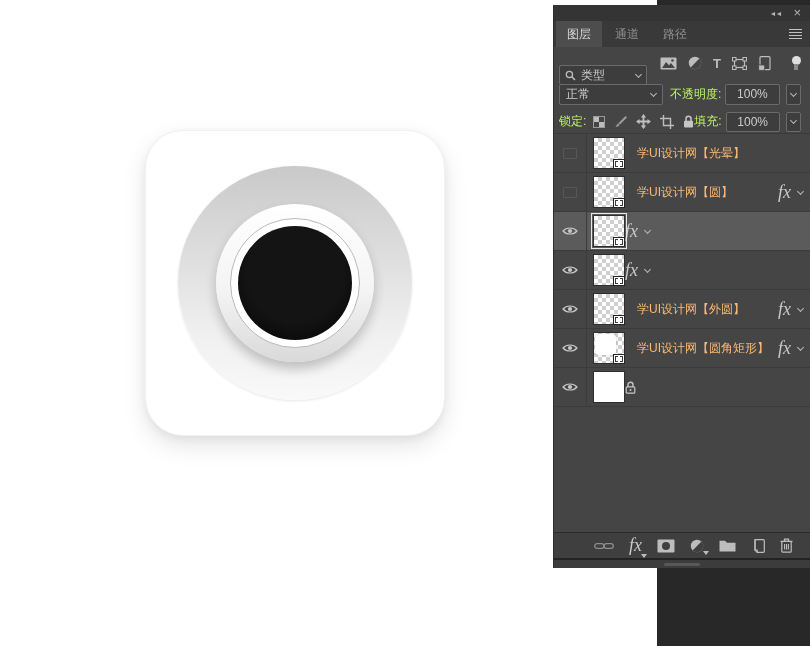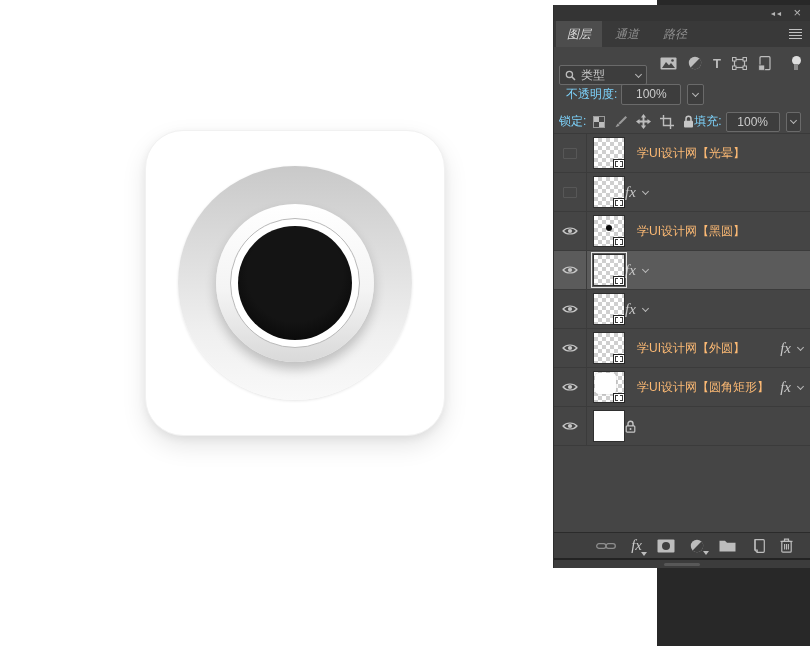--- a/index.html
+++ b/index.html
@@ -29,21 +29,21 @@
   
   .panel { position:absolute; left:553px; top:5px; width:257px; height:563px;
     background:#454545; border-left:1px solid #2d2d2d; color:#cccccc; font-size:12px; }
 
   .panel-top { height:16px; background:#343434; display:flex; align-items:center;
     justify-content:flex-end; gap:12px; padding:0 9px; }
   .collapse-glyph { font-size:7px; color:#b5b5b5; letter-spacing:-1px; cursor:default; }
   .close-glyph { font-size:13px; color:#b5b5b5; line-height:10px; cursor:default; }
 
   .tab-bar { height:26px; background:#393939; display:flex; align-items:stretch; position:relative; }
-  .tab { padding:0 11px; display:flex; align-items:center; color:#8f8f8f; margin-left:2px;font-style:italic; }
+  .tab { padding:0 11px; display:flex; align-items:center; color:#8f8f8f; margin-left:2px; }
   .tab.active { background:#4d4d4d; color:#d9d9d9; }
   .menu-icon { position:absolute; right:8px; top:8px; width:13px; height:10px;
     background:repeating-linear-gradient(180deg,#c2c2c2 0 1.5px,transparent 1.5px 3px); }
 
   .ctl-row { display:flex; align-items:center; padding:0 9px 0 5px; }
   .filter-row { height:32px; }
   .blend-row  { height:30px; }
   .lock-row   { height:25px; }
 
   .box { background:#3d3d3d; border:1px solid #6a6a6a; border-radius:2px;
@@ -56,21 +56,21 @@
   .chev { display:inline-block; width:5px; height:5px; border-right:1.4px solid #b8b8b8;
     border-bottom:1.4px solid #b8b8b8; transform:rotate(45deg); margin-top:-2px; }
   .push { margin-left:auto; }
 
   .ficons { display:flex; align-items:center; gap:11px; margin-left:13px; }
   .t-glyph { font-weight:bold; font-size:13px; color:#bdbdbd; line-height:1; }
   .pin { width:10px; display:flex; flex-direction:column; align-items:center; }
   .pin .cap { width:9px; height:9px; border-radius:50%; background:#dedede; }
   .pin .stem { width:4px; height:6px; background:#8a8a8a; margin-top:-1px; }
 
-  .row-label { color:#7dd3fc; white-space:nowrap; }
+  .row-label { color:#bef264; white-space:nowrap; }
   .lock-icons { display:flex; align-items:center; gap:9px; margin-left:7px; }
 
   
   .layer-list { position:absolute; top:128px; left:0; right:0; bottom:36px;
     border-top:1px solid #3a3a3a; background:#454545; overflow:hidden; }
   .layer-row { height:39px; display:flex; align-items:center; border-bottom:1px solid #3b3b3b; }
   .layer-row.selected { background:#5b5b5b; }
   .eye-cell { width:33px; align-self:stretch; border-right:1px solid #3b3b3b;
     display:flex; align-items:center; justify-content:center; flex:none; }
   .eye-empty { width:14px; height:11px; border:1px solid rgba(255,255,255,0.10); border-radius:1px; }
@@ -84,21 +84,21 @@
   .so-badge { position:absolute; right:-1px; bottom:-1px; width:12px; height:10px;
     background:#ffffff; border:1px solid #242424; }
   .so-badge::after { content:""; position:absolute; inset:1px; border:1px dashed #3a3a3a; }
   .dot-overlay { position:absolute; left:12px; top:9px; width:6px; height:6px;
     border-radius:50%; background:#0a0a0a; }
   .rect-overlay { position:absolute; left:1px; top:1px; width:21px; height:21px;
     border-radius:4px; background:#ffffff; box-shadow:0 0 2px rgba(0,0,0,0.25); }
   .layer-label { margin-left:12px; flex:1; white-space:nowrap; overflow:hidden; color:#fdba74; }
   .row-right { display:flex; align-items:center; gap:7px; margin-right:7px; flex:none; }
   .fx-label { font-family:"Liberation Serif","DejaVu Serif",serif; font-style:italic;
-    font-size:15px; color:#c9c9c9; }
+    font-size:18px; color:#c9c9c9; }
 
   
   .panel-toolbar { position:absolute; left:0; right:0; bottom:10px; height:26px;
     background:#3f3f3f; border-top:1px solid #2b2b2b;
     display:flex; align-items:center; justify-content:flex-end; gap:15px; padding-right:17px; }
   .tb { position:relative; display:flex; align-items:center; }
   .tb-caret::after { content:""; position:absolute; right:-5px; bottom:-2px;
     border-left:3px solid transparent; border-right:3px solid transparent;
     border-top:4px solid #bdbdbd; }
   .panel-grip { position:absolute; left:0; right:0; bottom:0; height:10px;
@@ -169,20 +169,24 @@
           <rect x="0.7" y="9" width="6" height="5.3" fill="#bdbdbd" stroke="#454545" stroke-width="0.8"></rect>
         </svg>
       </div>
       <div class="pin push">
         <span class="cap"></span>
           <span class="stem"></span>
       </div>
     </div>
 
     <div class="ctl-row blend-row">
+      <div class="box mode-box">
+        <span>正常</span>
+        <span class="chev push"></span>
+      </div>
       <span class="row-label" style="margin-left:7px">不透明度:</span>
       <div class="box val-box" style="margin-left:4px">
         <span>100%</span>
       </div>
       <div class="box chev-box" style="margin-left:6px">
         <span class="chev"></span>
       </div>
     </div>
 
     <div class="ctl-row lock-row">
@@ -230,40 +234,27 @@
         <div class="row-right"></div>
       </div>
 
       <div class="layer-row">
         <div class="eye-cell">
             <span class="eye-empty"></span>
           </div>
         <div class="thumb">
             <span class="so-badge"></span>
           </div>
-        <div class="row-right">
-          <span class="fx-label">fx</span>
-          <span class="chev"></span>
-        </div>
-      </div>
-
-      <div class="layer-row">
-        <div class="eye-cell">
-          <svg width="16" height="10" viewBox="0 0 16 10">
-            <path d="M1 5 C4.5 1 11.5 1 15 5 C11.5 9 4.5 9 1 5 Z" fill="none" stroke="#c6c6c6" stroke-width="1.2"></path>
-            <circle cx="8" cy="5" r="2.1" fill="#c6c6c6"></circle>
-          </svg>
-        </div>
-        <div class="thumb">
-          <span class="dot-overlay"></span>
-          <span class="so-badge"></span>
-        </div>
-        <div class="layer-label">学UI设计网【黑圆】</div>
-        <div class="row-right"></div>
-      </div>
+        <div class="layer-label">学UI设计网【圆】</div>
+        <div class="row-right">
+          <span class="fx-label">fx</span>
+          <span class="chev"></span>
+        </div>
+      </div>
+
 
       <div class="layer-row selected">
         <div class="eye-cell">
           <svg width="16" height="10" viewBox="0 0 16 10">
             <path d="M1 5 C4.5 1 11.5 1 15 5 C11.5 9 4.5 9 1 5 Z" fill="none" stroke="#c6c6c6" stroke-width="1.2"></path>
             <circle cx="8" cy="5" r="2.1" fill="#c6c6c6"></circle>
           </svg>
         </div>
         <div class="thumb">
             <span class="so-badge"></span>

